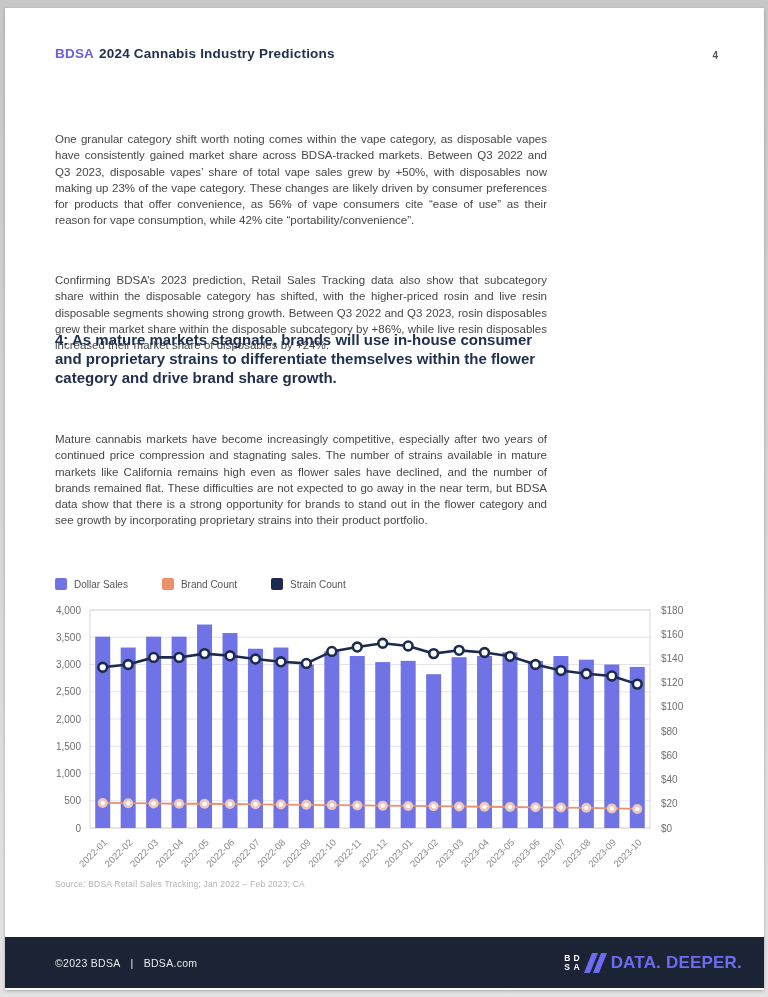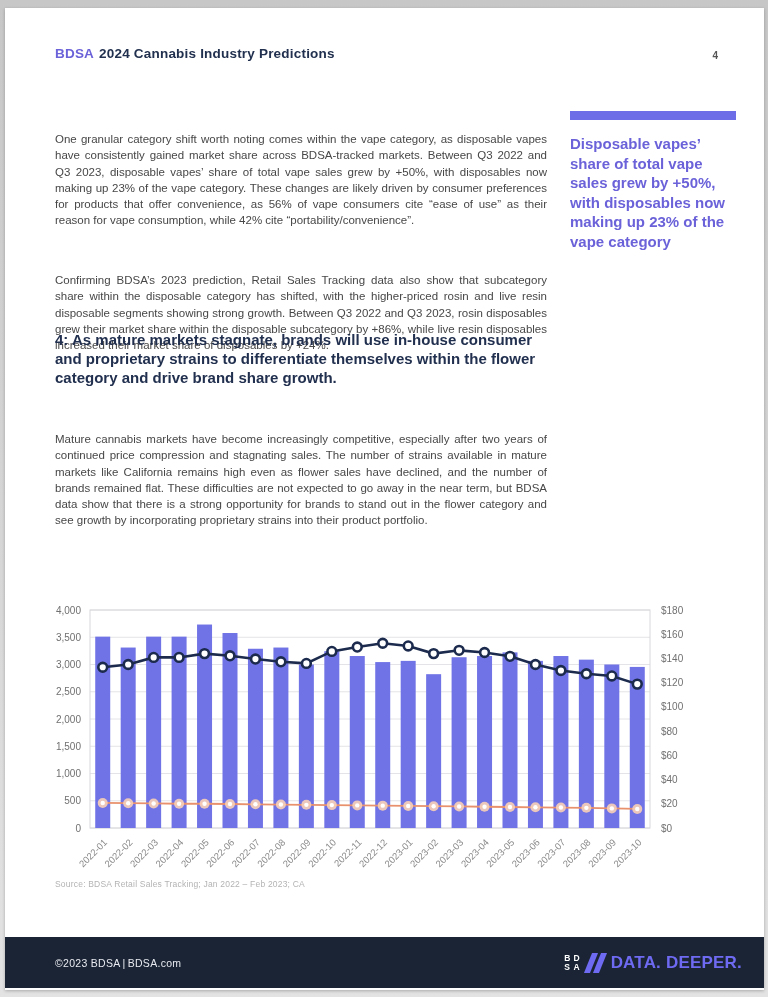--- a/index.html
+++ b/index.html
@@ -36,52 +36,62 @@
   .chart-wrap{left:35px;top:592px;width:700px;height:290px;}
   svg text.tick{font:10px "Liberation Sans",sans-serif;fill:#707070;}
   svg text.xlab{font:9.5px "Liberation Sans",sans-serif;fill:#8a8a8a;}
   .source{left:50px;top:871px;font-size:8.5px;color:#b3b3b3;letter-spacing:.2px;}
   
   .footer{
     position:absolute;left:0;right:0;bottom:2px;height:51px;background:#1a2434;
     display:flex;align-items:center;justify-content:space-between;
     padding:0 22px 0 50px;box-sizing:border-box;
   }
-  .footer-left{font-size:10.5px;color:#e8eaf0;letter-spacing:.3px;display:flex;gap:2px;align-items:center;}
+  .footer-left{font-size:10.5px;color:#e8eaf0;letter-spacing:.3px;display:flex;gap:10px;align-items:center;}
   .logo{display:flex;align-items:center;gap:6px;}
   .logo-letters{display:grid;grid-template-columns:auto auto;column-gap:3px;row-gap:1px;
     font-size:8.5px;font-weight:bold;color:#ffffff;line-height:8px;}
   .logo-slashes{display:flex;gap:3px;margin:0 2px;}
   .slash{width:6px;height:20px;background:#6f6af2;transform:skewX(-22deg);}
   .logo-tagline{font-size:17px;font-weight:800;color:#6f6af2;letter-spacing:.2px;}
 </style>
 </head>
 <body>
 
 <div class="page">
 
   <div class="abs header">
     <span class="brand">BDSA</span><span>2024 Cannabis Industry Predictions</span>
   </div>
   <div class="abs page-num">4</div>
 
   <div class="abs para p1">One granular category shift worth noting comes within the vape category, as disposable vapes have consistently gained market share across BDSA-tracked markets. Between Q3 2022 and Q3 2023, disposable vapes’ share of total vape sales grew by +50%, with disposables now making up 23% of the vape category. These changes are likely driven by consumer preferences for products that offer convenience, as 56% of vape consumers cite “ease of use” as their reason for vape consumption, while 42% cite “portability/convenience”.</div>
 
-  <div class="abs callout">
-    <div class="callout-bar"></div>
-    <div class="callout-text">Disposable vapes’ share of total vape sales grew by +50%, with disposables now making up 23% of the vape category</div>
-  </div>
 
   <div class="abs para p2">Confirming BDSA’s 2023 prediction, Retail Sales Tracking data also show that subcategory share within the disposable category has shifted, with the higher-priced rosin and live resin disposable segments showing strong growth. Between Q3 2022 and Q3 2023, rosin disposables grew their market share within the disposable subcategory by +86%, while live resin disposables increased their market share of disposables by +24%.</div>
 
   <div class="abs section-heading">4: As mature markets stagnate, brands will use in-house consumer and proprietary strains to differentiate themselves within the flower category and drive brand share growth.</div>
 
   <div class="abs para p3">Mature cannabis markets have become increasingly competitive, especially after two years of continued price compression and stagnating sales. The number of strains available in mature markets like California remains high even as flower sales have declined, and the number of brands remained flat. These difficulties are not expected to go away in the near term, but BDSA data show that there is a strong opportunity for brands to stand out in the flower category and see growth by incorporating proprietary strains into their product portfolio.</div>
 
 
+  <div class="abs legend">
+    <div class="legend-item">
+      <span class="swatch" style="background: rgb(112, 115, 229);"></span>
+      <span>Dollar Sales</span>
+    </div>
+    <div class="legend-item">
+      <span class="swatch" style="background: rgb(232, 145, 108);"></span>
+      <span>Brand Count</span>
+    </div>
+    <div class="legend-item">
+      <span class="swatch" style="background: rgb(28, 43, 77);"></span>
+      <span>Strain Count</span>
+    </div>
+  </div>
 
   <div class="abs chart-wrap">
     <svg id="chart-svg" width="700" height="290" viewBox="0 0 700 290">
         <g>
           <line x1="50" x2="610" y1="228" y2="228" stroke="#e4e4e8" stroke-width="1"></line>
           <line x1="50" x2="610" y1="200.75" y2="200.75" stroke="#e4e4e8" stroke-width="1"></line>
           <line x1="50" x2="610" y1="173.5" y2="173.5" stroke="#e4e4e8" stroke-width="1"></line>
           <line x1="50" x2="610" y1="146.25" y2="146.25" stroke="#e4e4e8" stroke-width="1"></line>
           <line x1="50" x2="610" y1="119" y2="119" stroke="#e4e4e8" stroke-width="1"></line>
           <line x1="50" x2="610" y1="91.75" y2="91.75" stroke="#e4e4e8" stroke-width="1"></line>

